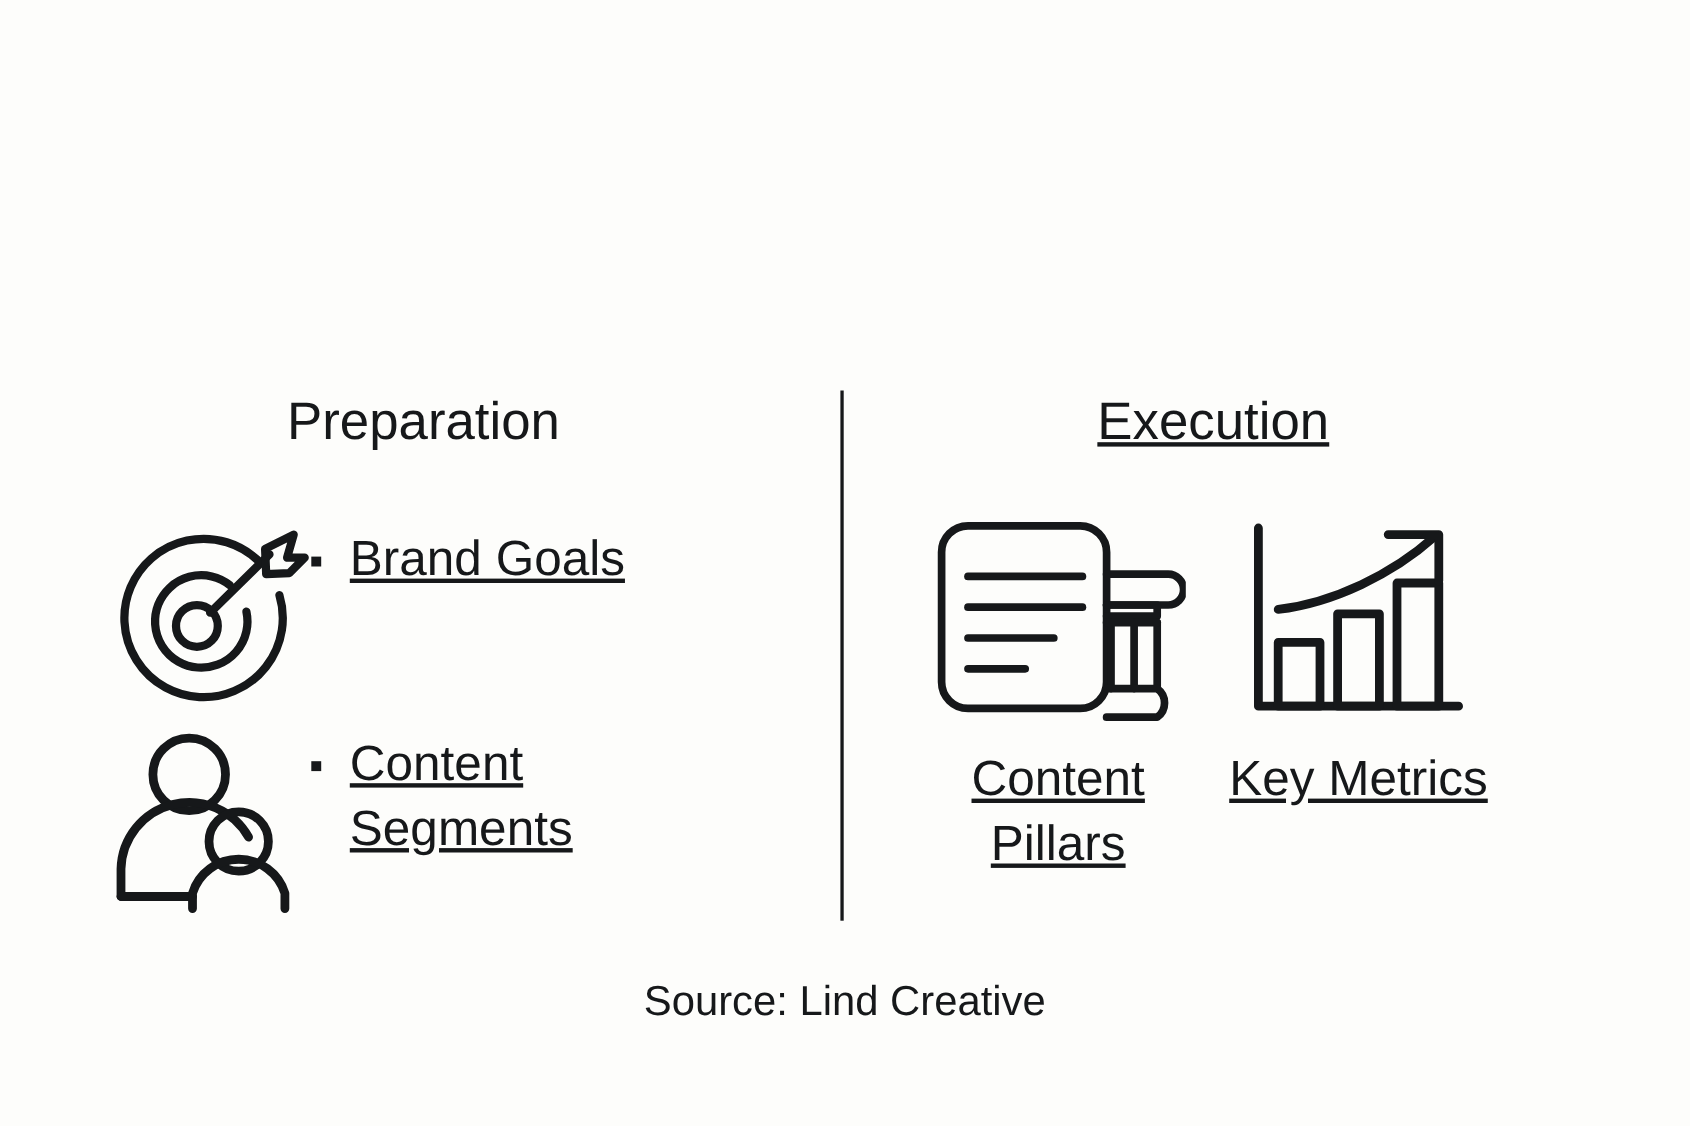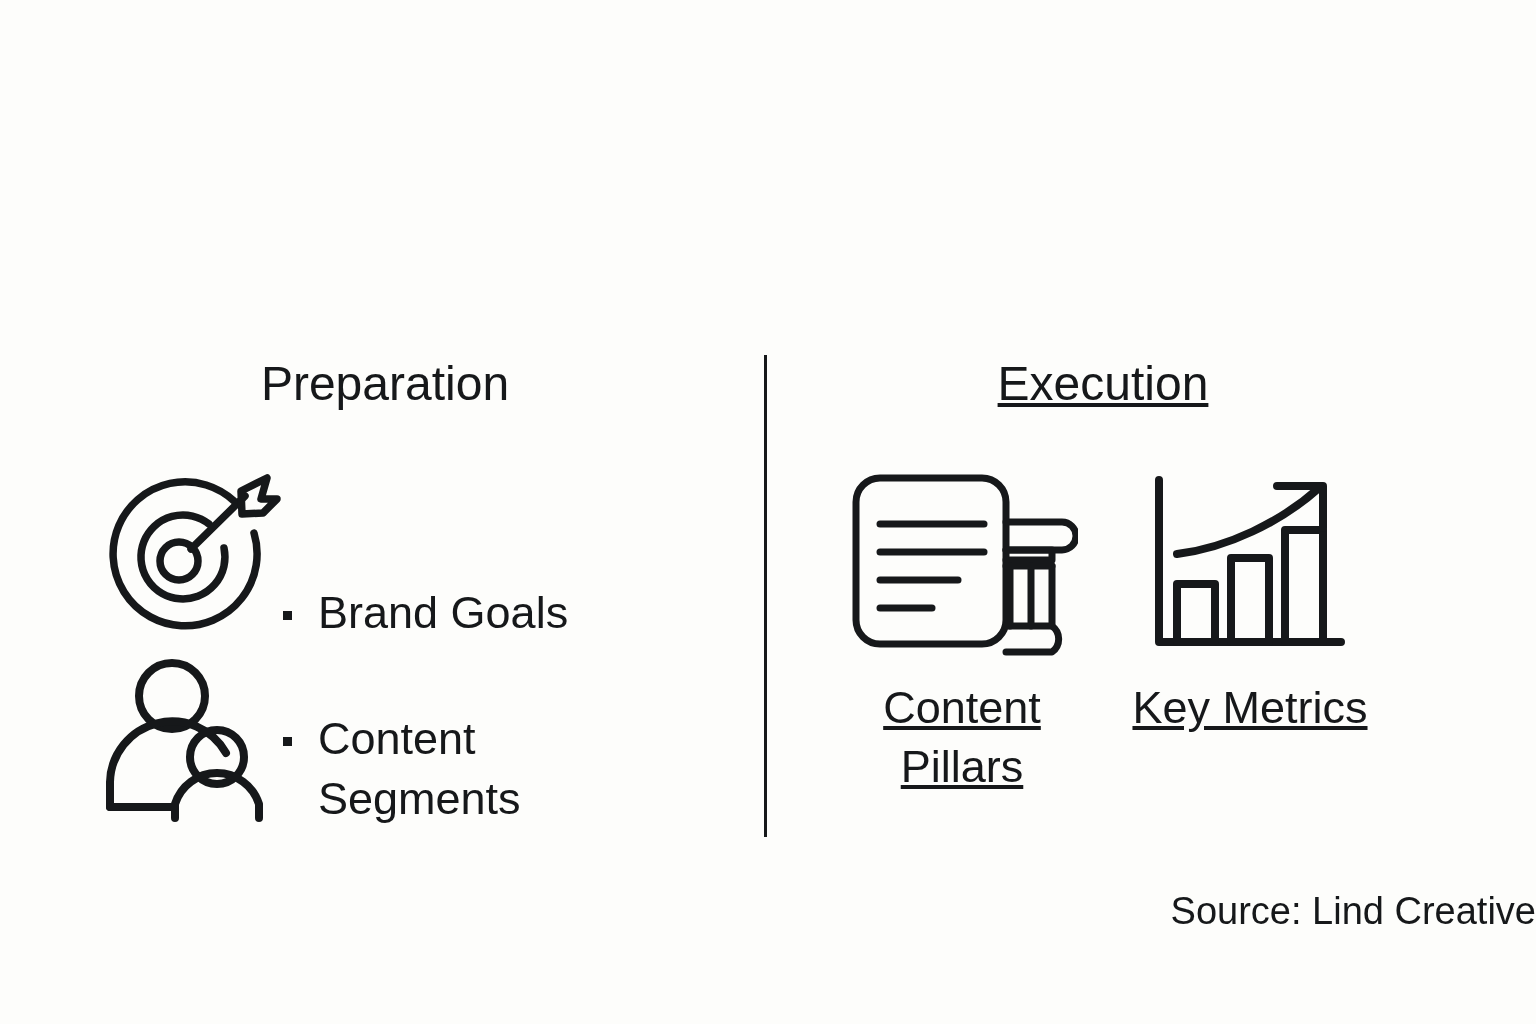--- a/index.html
+++ b/index.html
@@ -79,22 +79,23 @@
 
   
   .left-rows {
     margin-top: 66px;
     display: flex;
     flex-direction: column;
     gap: 18px;
   }
   .left-row {
     display: flex;
-    align-items: flex-end;
+    align-items: flex-start;
     height: 168px;
+    text-decoration: underline;
   }
   .row-icon {
     width: 190px;
     flex: 0 0 190px;
     display: flex;
     align-items: center;
     justify-content: center;
   }
   .row-text {
     display: flex;
@@ -115,21 +116,21 @@
     line-height: 1.32;
     color: #16181a;
     max-width: 300px;
   }
 
   
   .right-cards {
     margin-top: 58px;
     display: flex;
     justify-content: flex-start;
-    gap: 40px;
+    gap: 25px;
     padding-left: 48px;
   }
   .card {
     width: 248px;
     display: flex;
     flex-direction: column;
     align-items: center;
   }
   .card-icon {
     height: 190px;
@@ -145,21 +146,21 @@
     text-align: center;
     color: #16181a;
   }
 
   
   .footer {
     position: absolute;
     top: 890px;
     left: 0;
     width: 1536px;
-    text-align: right;
+    text-align: center;
   }
   .source {
     font-size: 38px;
     font-weight: 400;
     color: #16181a;
     margin: 0;
     white-space: nowrap;
   }
 
   svg { display: block; }

